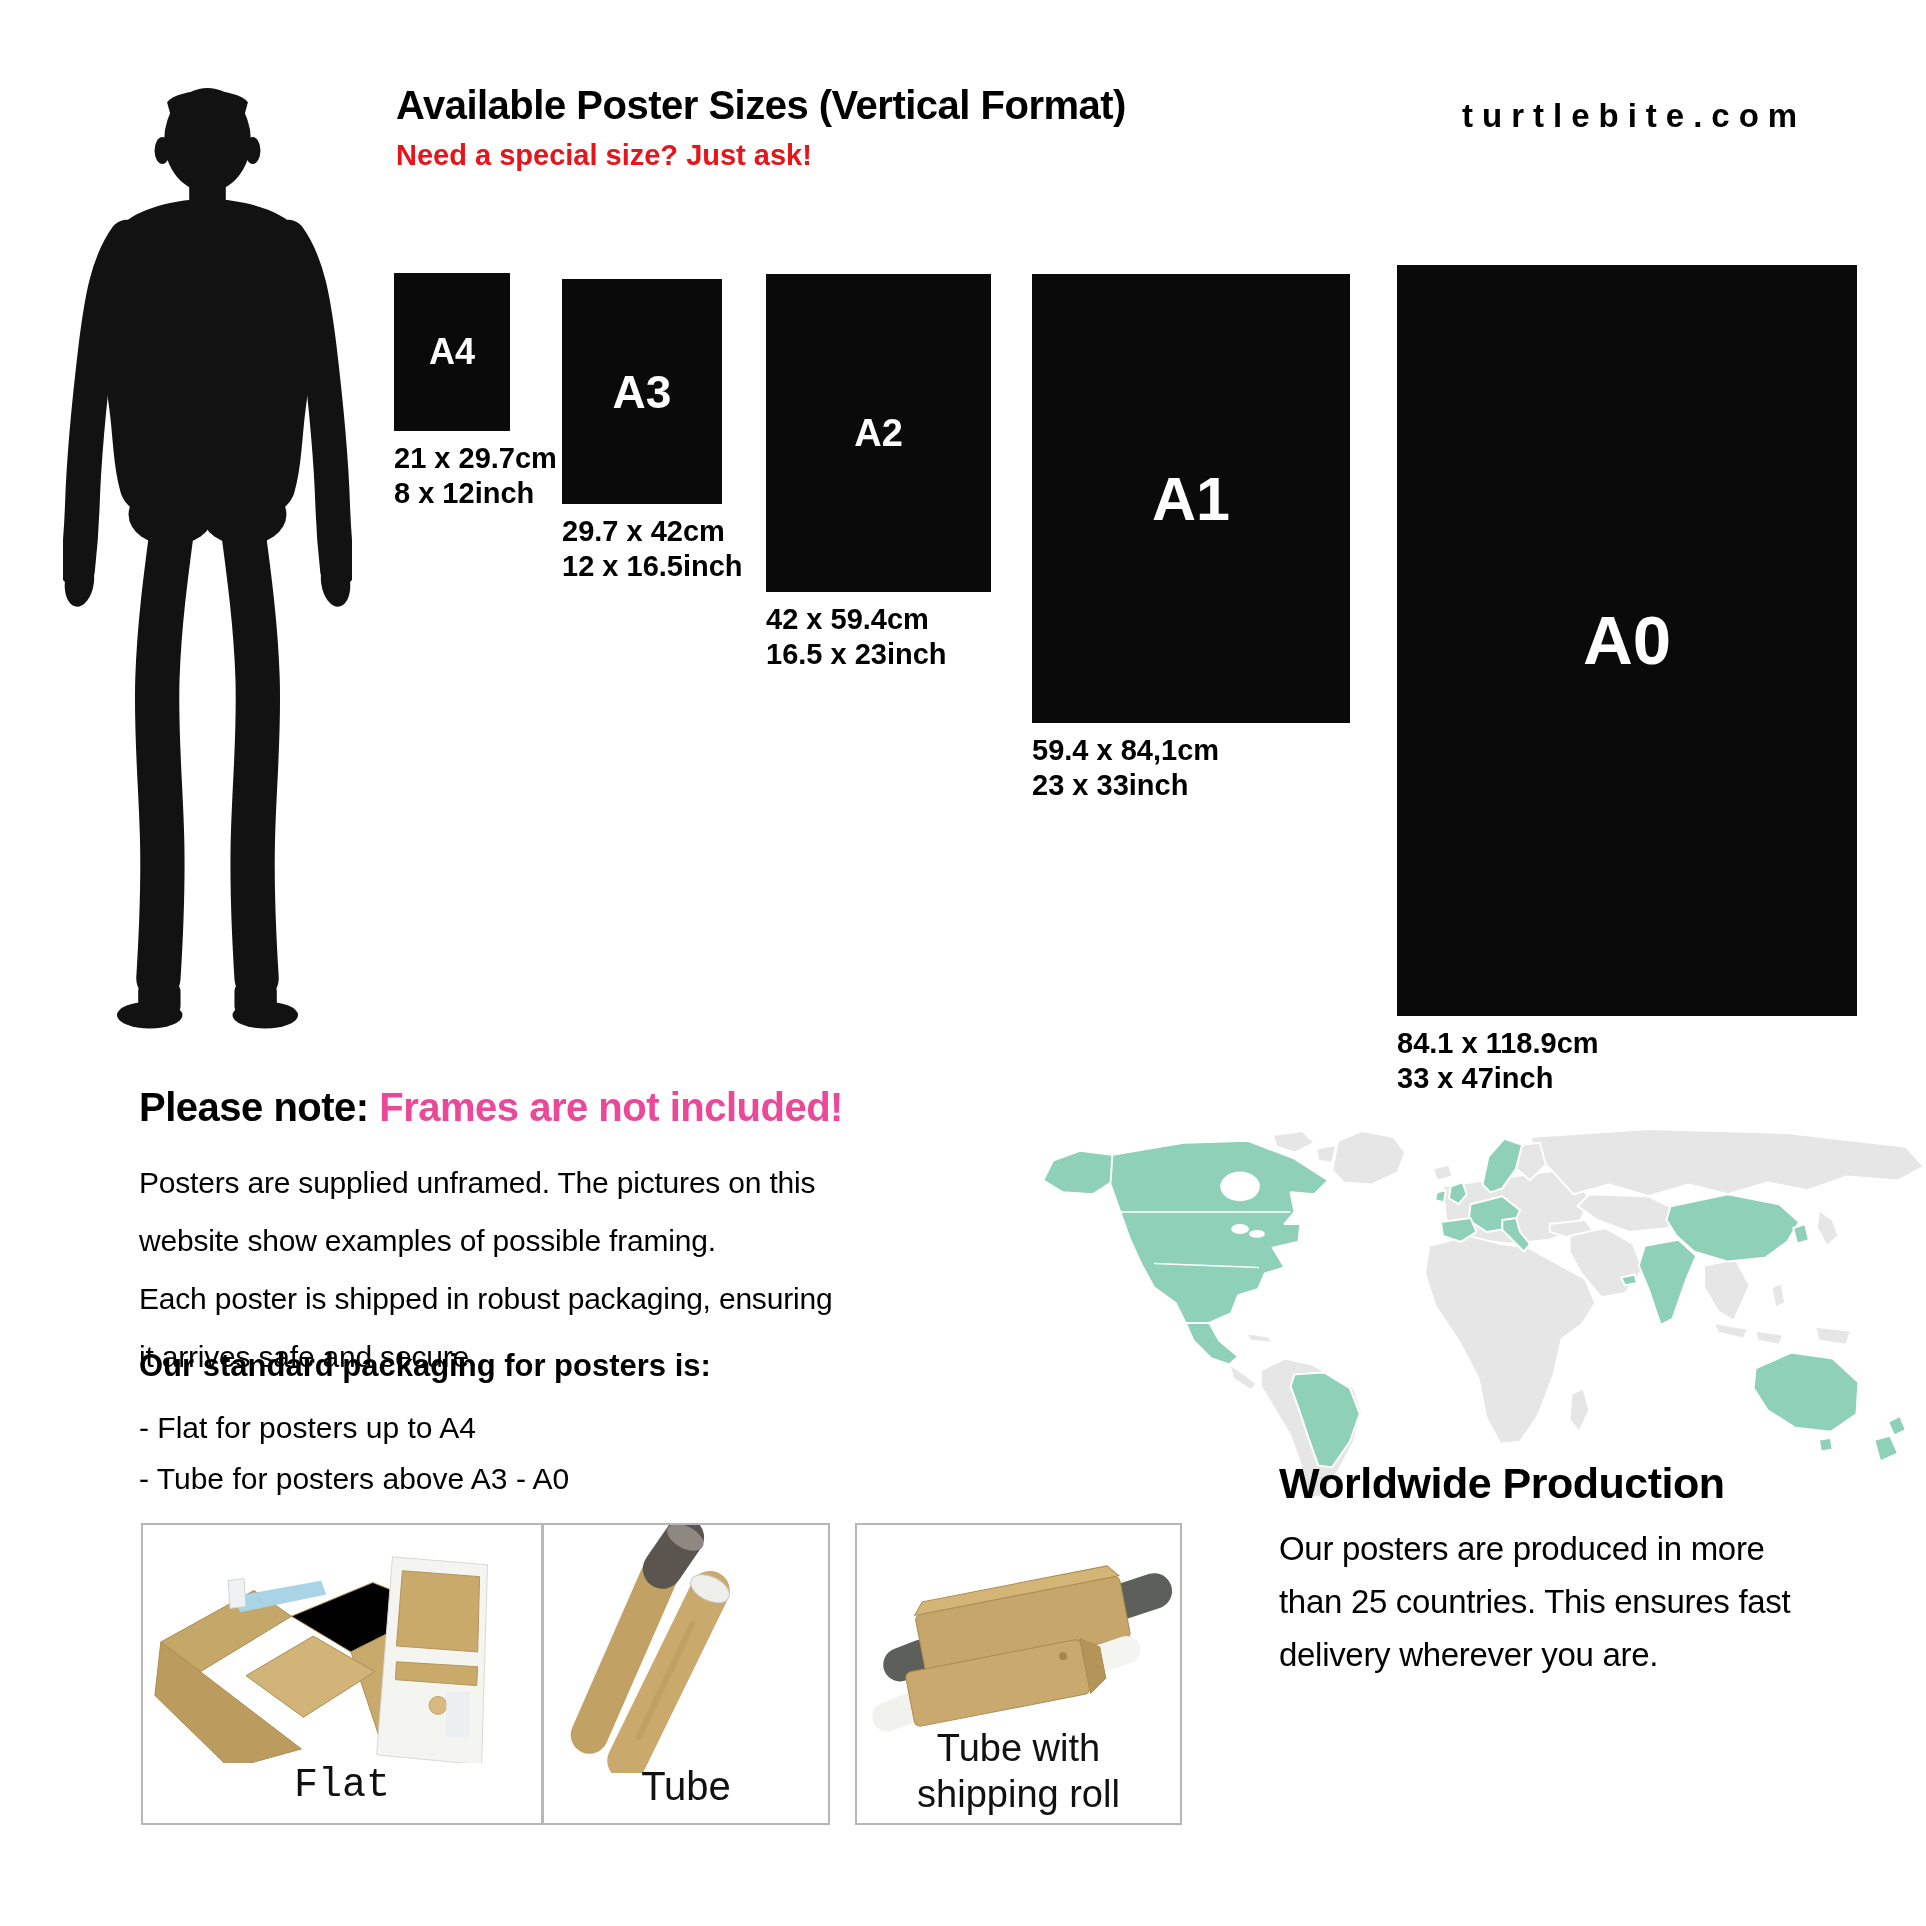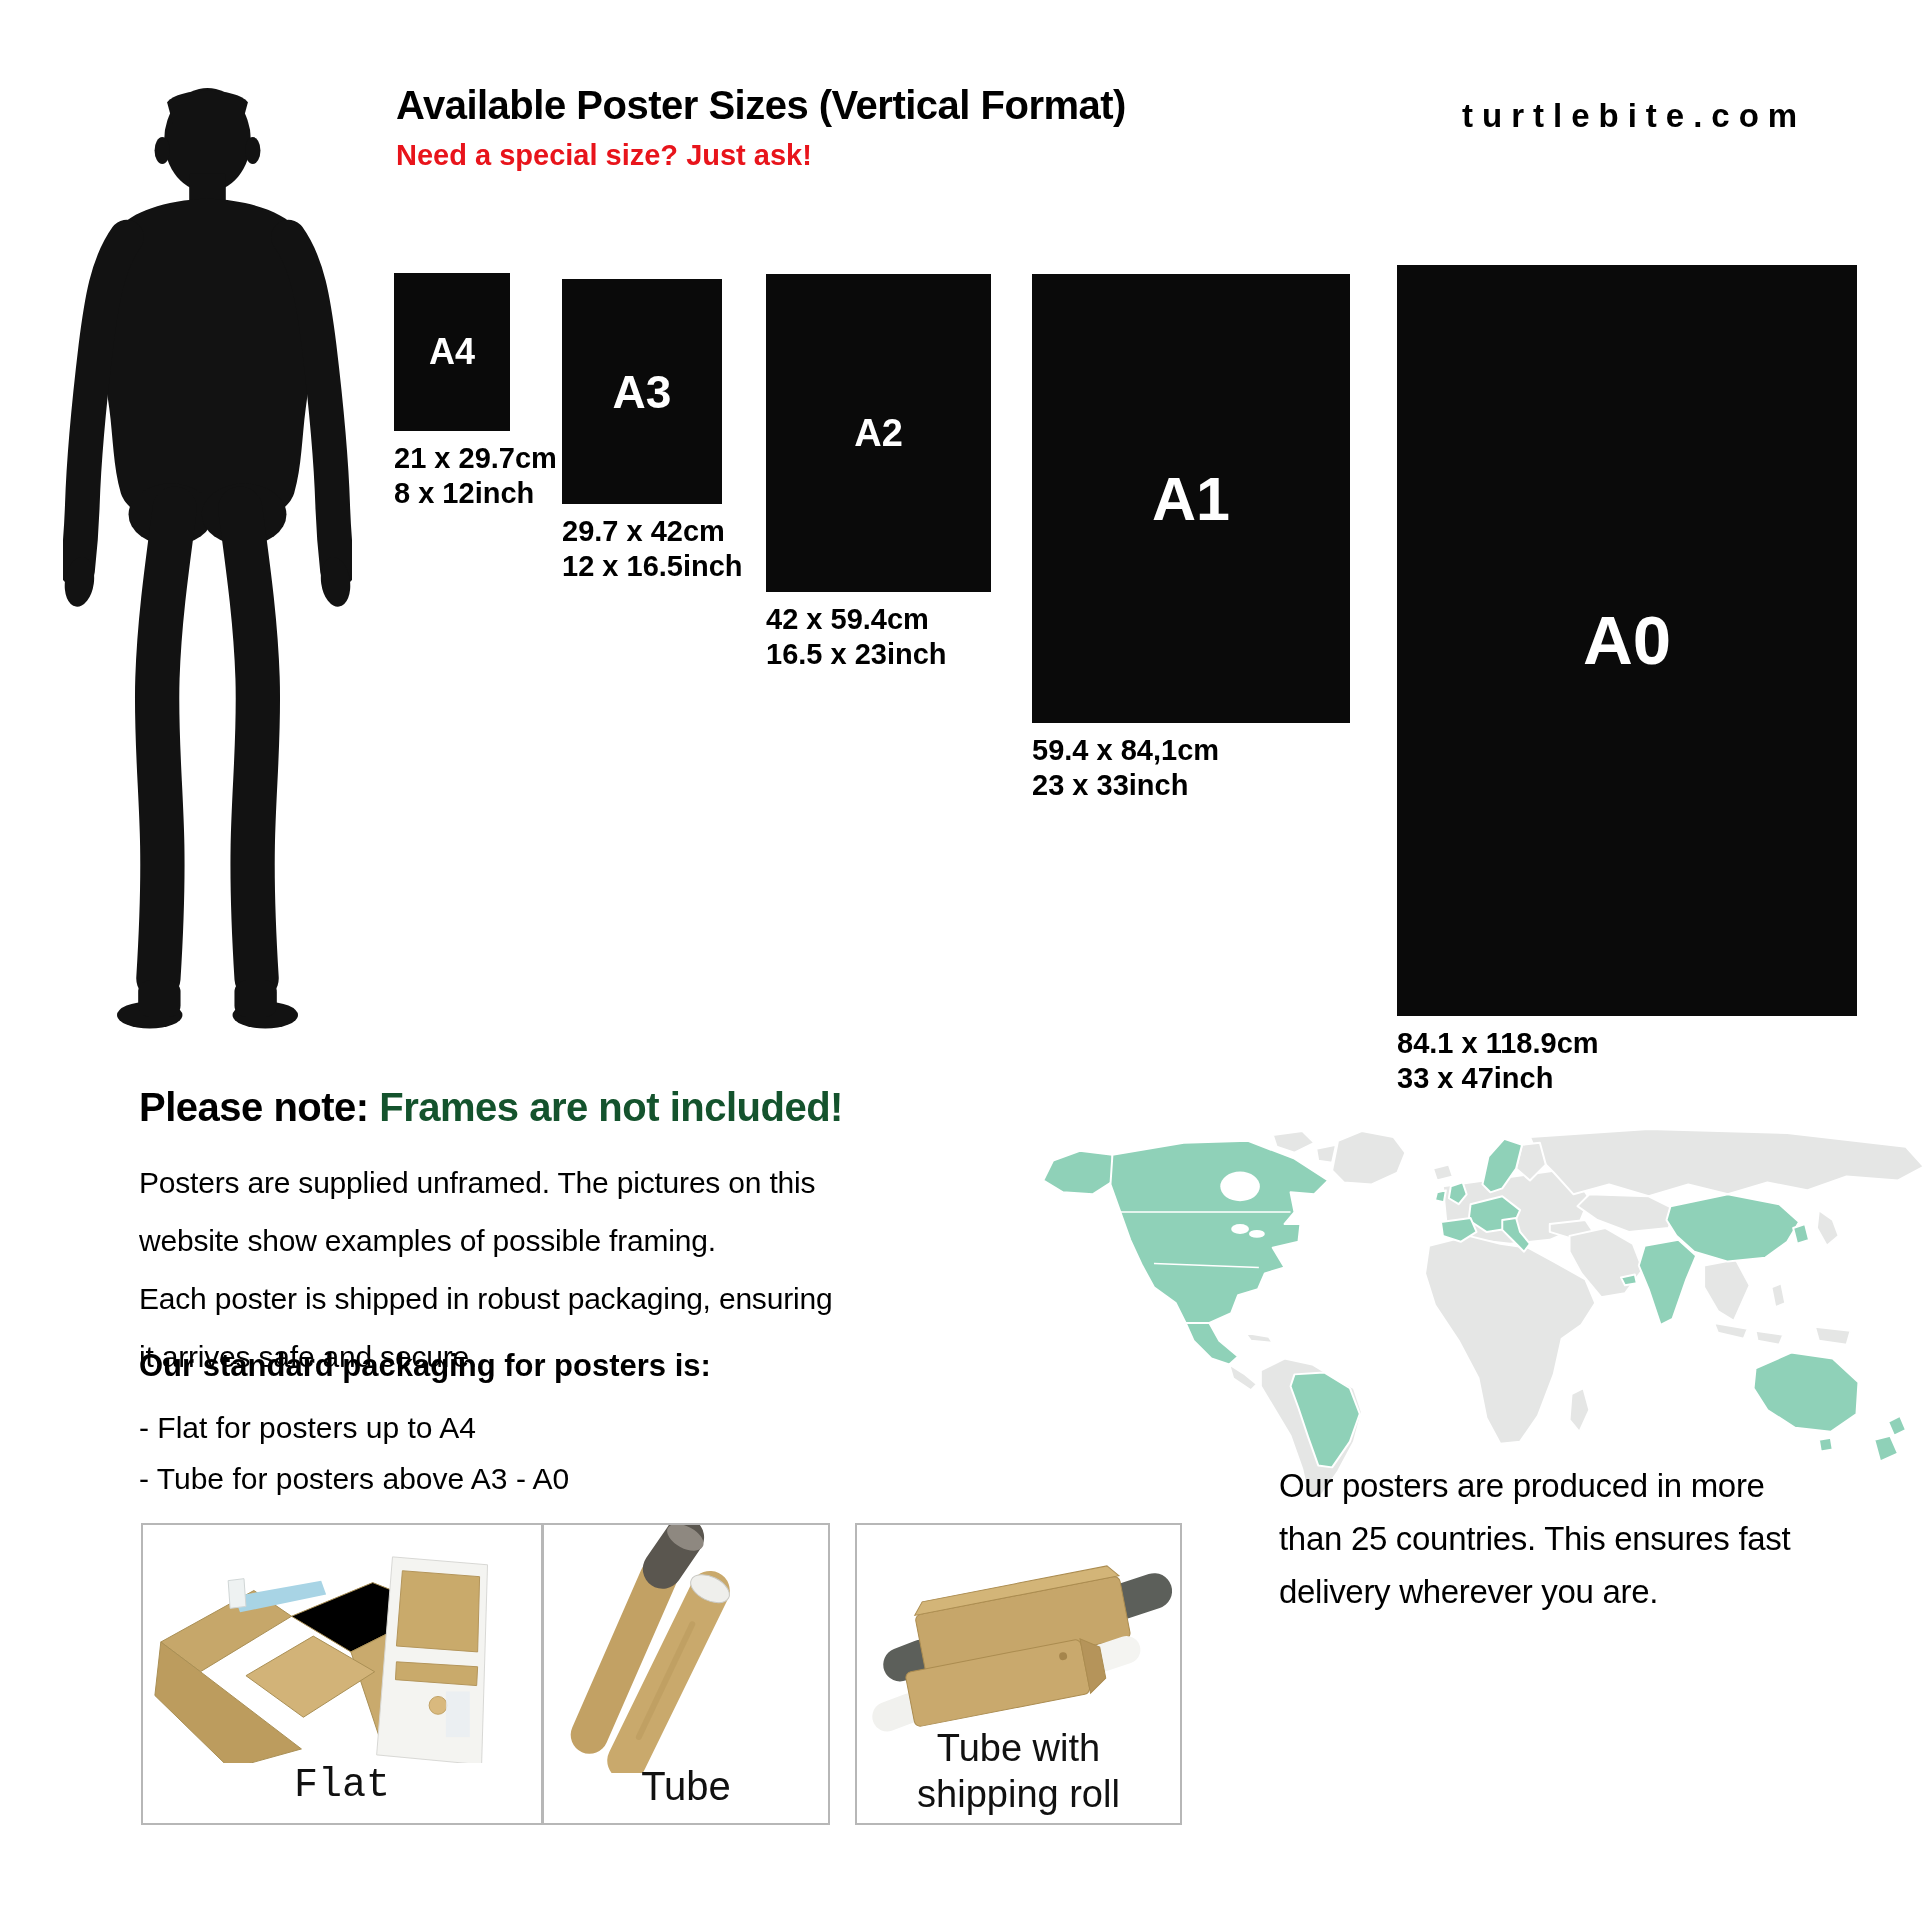--- a/index.html
+++ b/index.html
@@ -16,21 +16,21 @@
   
   .poster{position:absolute;display:flex;flex-direction:column;}
   .poster .sheet{
     background:#0a0a0a;width:100%;display:flex;align-items:center;justify-content:center;
   }
   .poster .letter{color:#fff;font-weight:700;}
   .poster .dims{margin-top:10px;font-size:29px;font-weight:700;line-height:35px;white-space:nowrap;}
   
   .noteblock{left:139px;top:1085px;width:772px;}
   .noteblock h2{margin:0 0 24px 0;font-size:40px;font-weight:700;letter-spacing:-0.5px;}
-  .noteblock h2 .red{color:#14532d;}
+  .noteblock h2 .red{color:#ec4899;}
   .bodyline{font-size:30px;line-height:58px;letter-spacing:-0.2px;}
   .packblock{left:139px;top:1348px;width:693px;}
   .packblock h3{margin:0 0 18px 0;font-size:31px;font-weight:700;}
   .packitem{font-size:30px;line-height:51px;}
   
   .worldblock{left:1279px;top:1459px;width:634px;}
   .worldblock h2{margin:0 0 14px 0;font-size:43px;font-weight:700;letter-spacing:-0.5px;}
   .prodline{font-size:33px;line-height:53px;letter-spacing:-0.3px;}
   
   .shipbox{position:absolute;background:#fff;border:2px solid #b7b7b7;box-sizing:border-box;}
@@ -210,20 +210,21 @@
       <ellipse cx="224" cy="106" rx="8" ry="4"></ellipse>
     </g>
     <g fill="none" stroke="#ffffff" stroke-width="1.5">
       <path d="M86,84 L258,84"></path>
       <path d="M120,136 L226,140"></path>
     </g>
   </g>
 </svg>
 
 <div class="abs worldblock">
+  <h2>Worldwide Production</h2>
   <div class="prodline">Our posters are produced in more</div>
   <div class="prodline">than 25 countries. This ensures fast</div>
   <div class="prodline">delivery wherever you are.</div>
 </div>
 
 <div class="shipbox" style="left:141px;top:1523px;width:402px;height:302px;font-family:Liberation Mono, monospace;">
   <svg width="398" height="238" viewBox="0 0 402 240" aria-hidden="true">
 
     <g stroke="#a98f54" stroke-width="1">
       <polygon points="18,118 112,66 150,92 58,148" fill="#c6a76a"></polygon>

